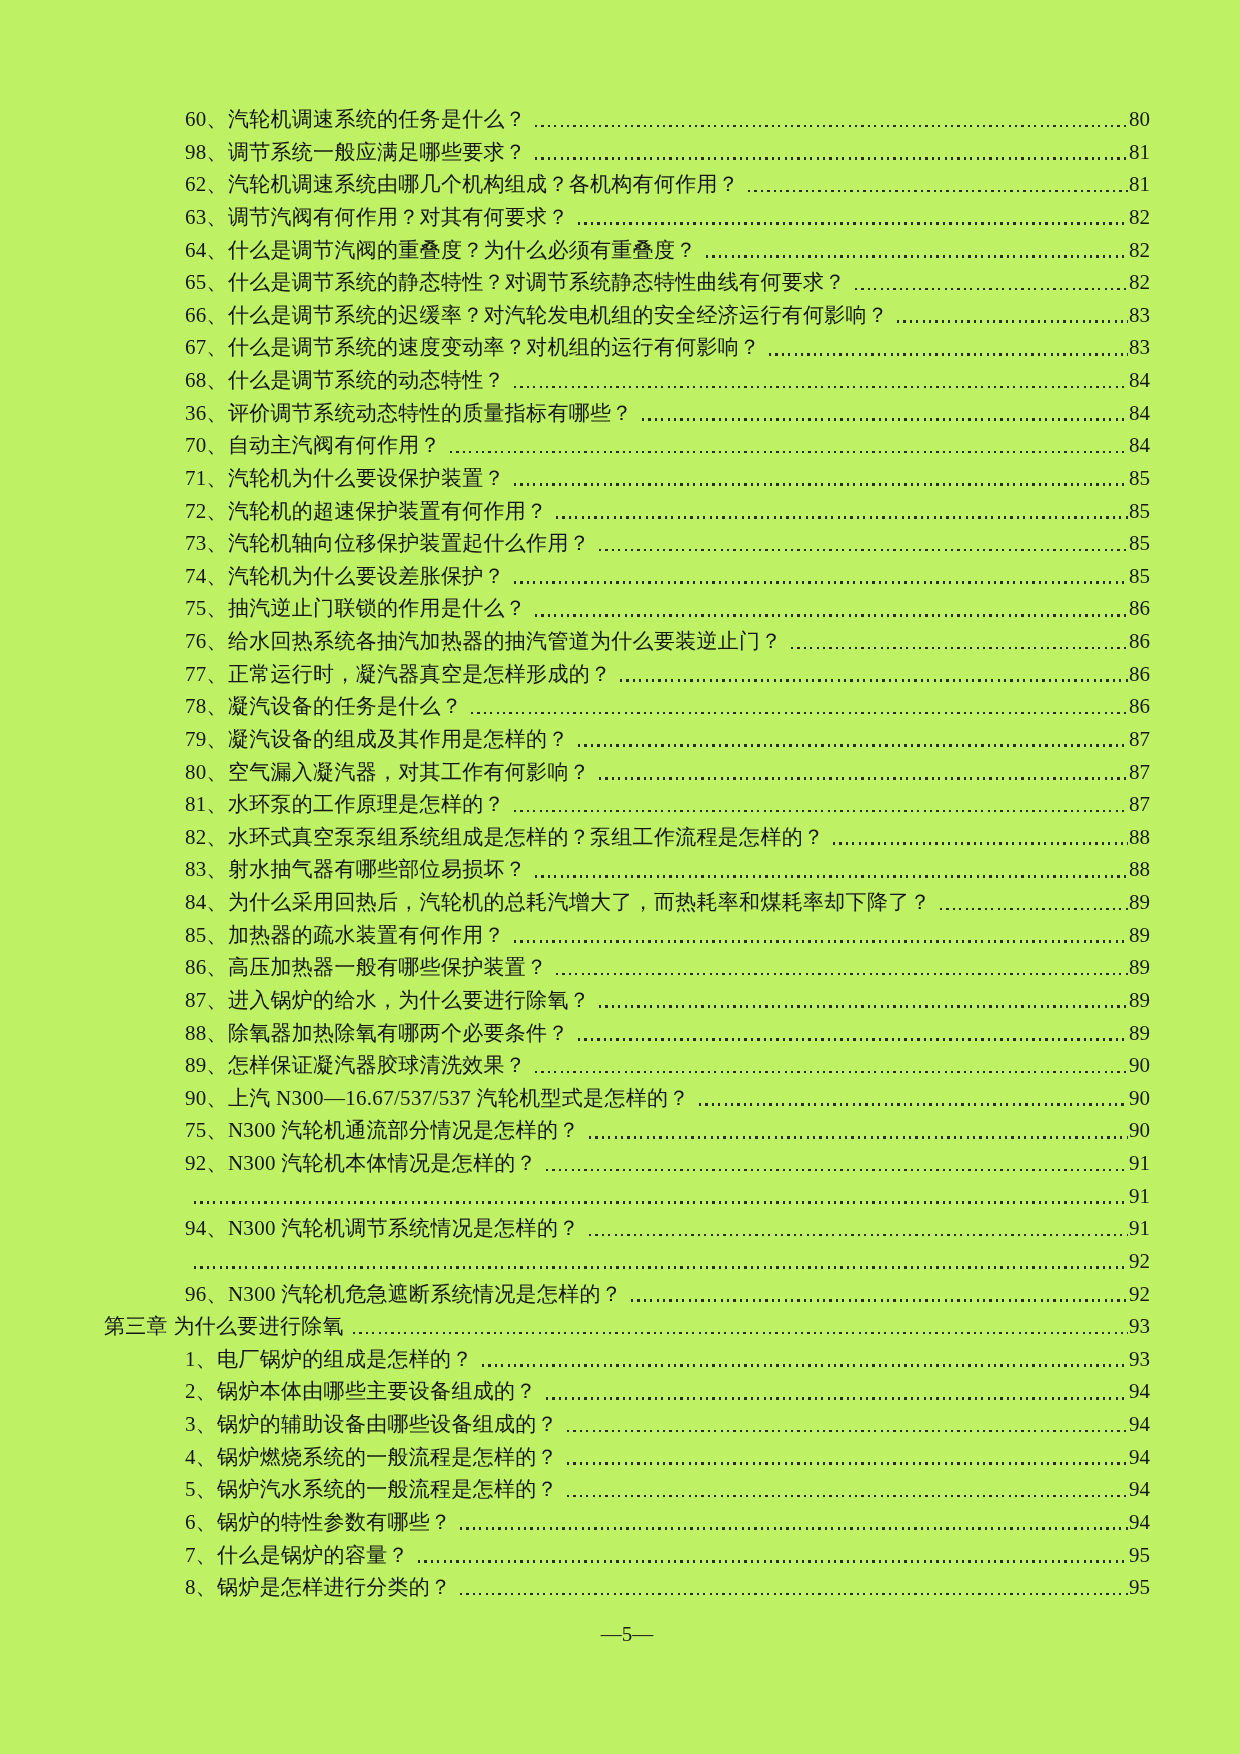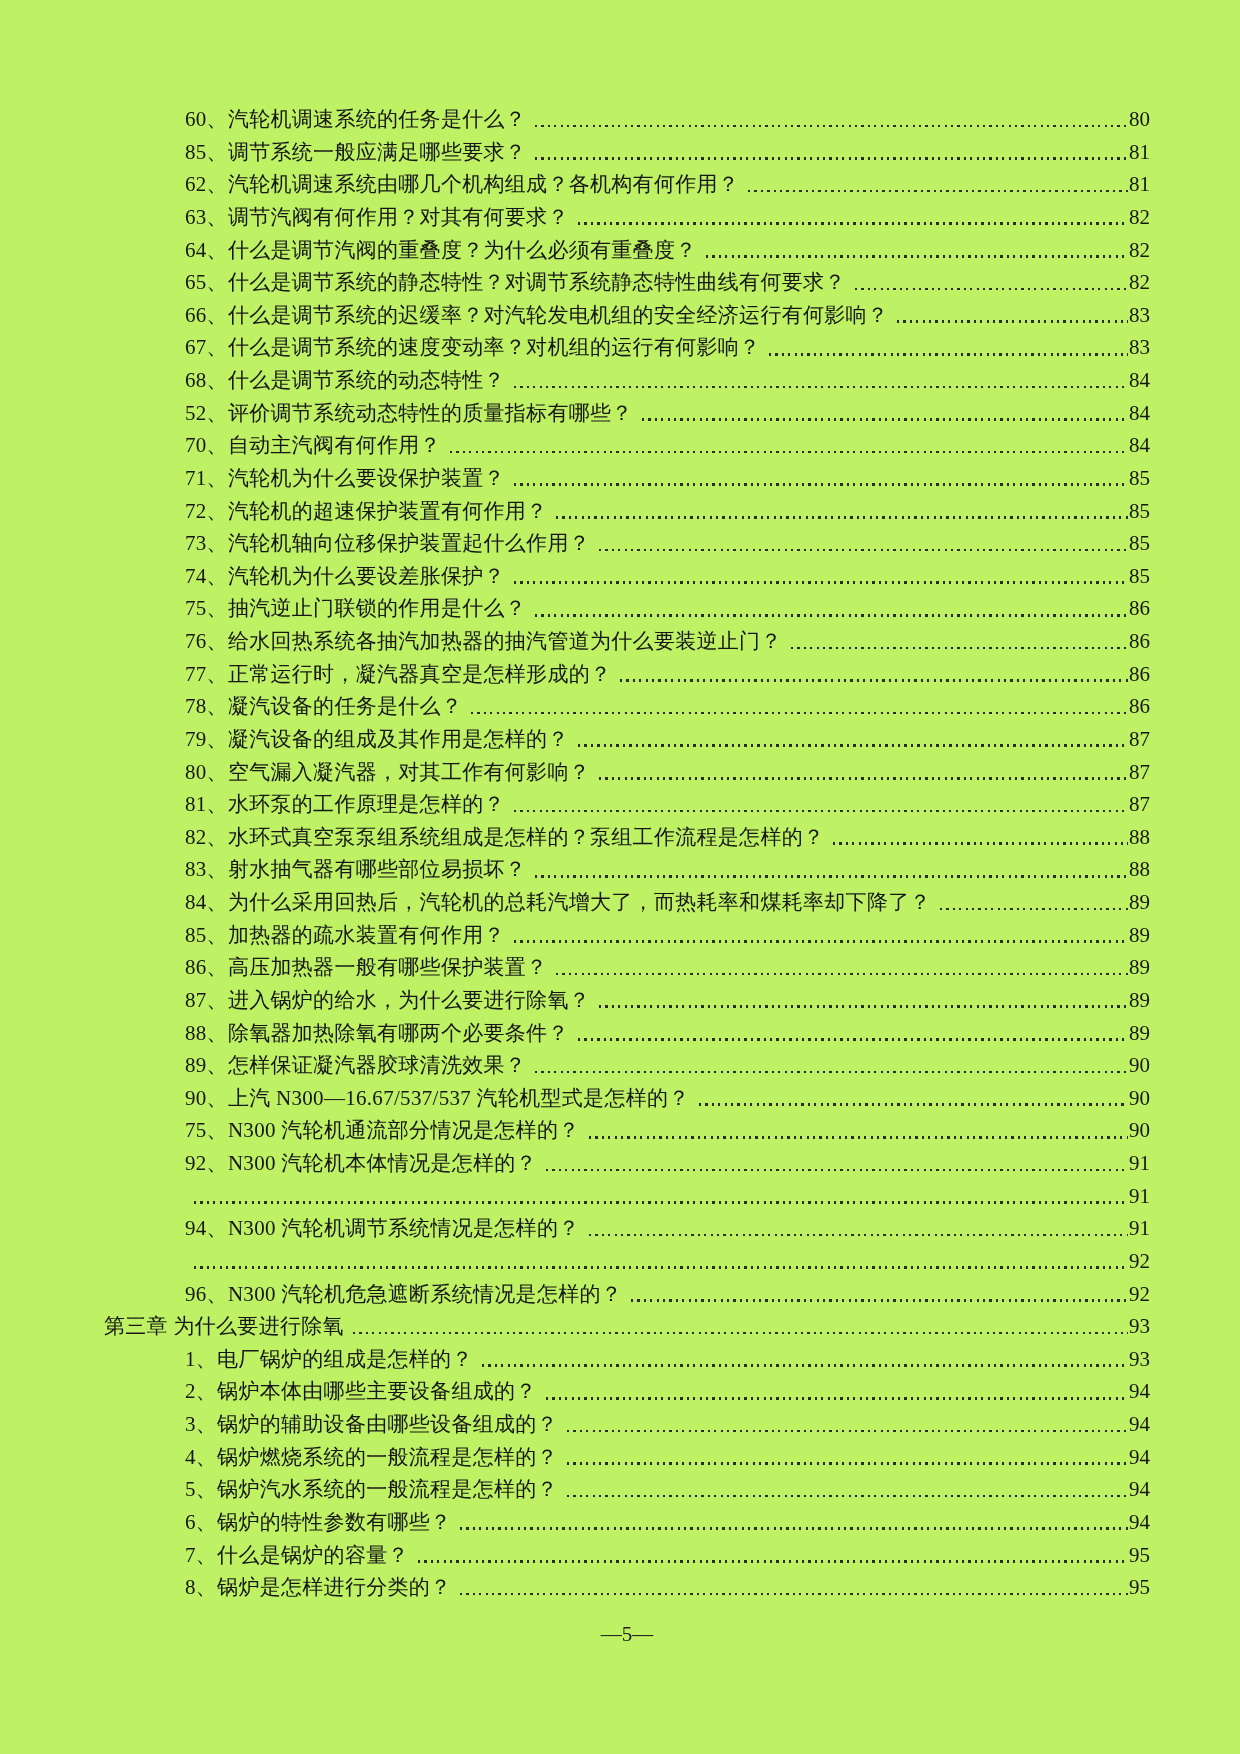--- a/index.html
+++ b/index.html
@@ -75,21 +75,21 @@
 <body>
 
 <div class="page" style="background: #bef264; color: rgb(22, 22, 22);">
   <div class="toc">
       <div class="toc-row level-1">
     <span class="toc-label">60、汽轮机调速系统的任务是什么？</span>
     <span class="toc-leader"></span>
     <span class="toc-page">80</span>
   </div>
       <div class="toc-row level-1">
-    <span class="toc-label">85、调节系统一般应满足哪些要求？</span>
+    <span class="toc-label">98、调节系统一般应满足哪些要求？</span>
     <span class="toc-leader"></span>
     <span class="toc-page">81</span>
   </div>
       <div class="toc-row level-1">
     <span class="toc-label">62、汽轮机调速系统由哪几个机构组成？各机构有何作用？</span>
     <span class="toc-leader"></span>
     <span class="toc-page">81</span>
   </div>
       <div class="toc-row level-1">
     <span class="toc-label">63、调节汽阀有何作用？对其有何要求？</span>
@@ -115,21 +115,21 @@
     <span class="toc-label">67、什么是调节系统的速度变动率？对机组的运行有何影响？</span>
     <span class="toc-leader"></span>
     <span class="toc-page">83</span>
   </div>
       <div class="toc-row level-1">
     <span class="toc-label">68、什么是调节系统的动态特性？</span>
     <span class="toc-leader"></span>
     <span class="toc-page">84</span>
   </div>
       <div class="toc-row level-1">
-    <span class="toc-label">52、评价调节系统动态特性的质量指标有哪些？</span>
+    <span class="toc-label">36、评价调节系统动态特性的质量指标有哪些？</span>
     <span class="toc-leader"></span>
     <span class="toc-page">84</span>
   </div>
       <div class="toc-row level-1">
     <span class="toc-label">70、自动主汽阀有何作用？</span>
     <span class="toc-leader"></span>
     <span class="toc-page">84</span>
   </div>
       <div class="toc-row level-1">
     <span class="toc-label">71、汽轮机为什么要设保护装置？</span>

